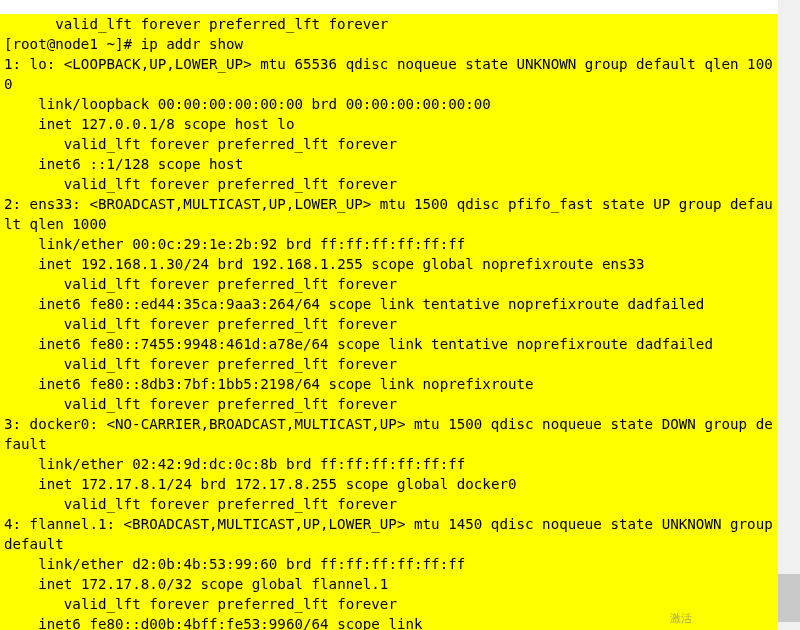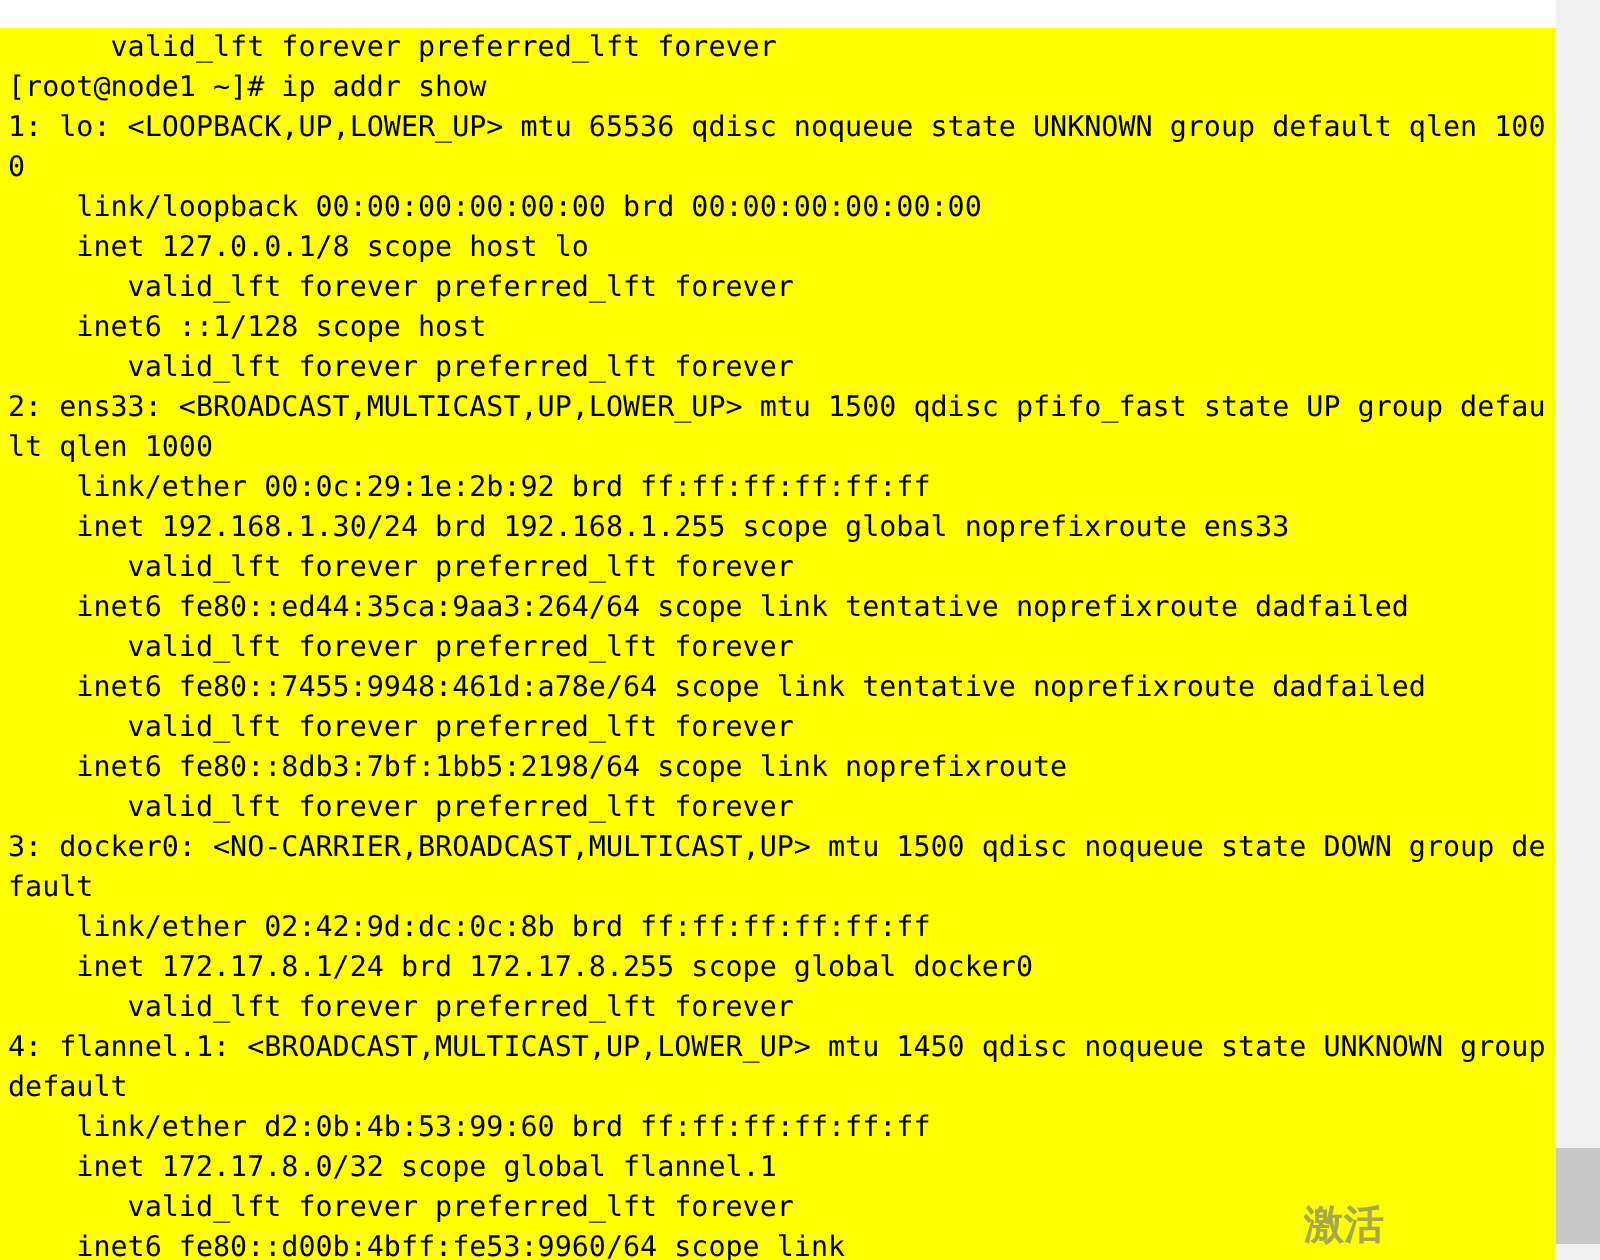--- a/index.html
+++ b/index.html
@@ -48,24 +48,23 @@
     width: 22px;
     height: 48px;
     background: #c8c8c8;
     border-radius: 0;
   }
   .watermark-activate {
     position: absolute;
     right: 108px;
     bottom: 4px;
     font-family: "Microsoft YaHei", sans-serif;
-    font-size: 20px;
+    font-size: 11px;
     color: rgba(120,120,120,0.65);
     pointer-events: none;
-    font-weight: bold;
   }
   .cloud-logo {
     position: absolute;
     right: 6px;
     bottom: 2px;
     width: 96px;
     height: 26px;
     display: flex;
     align-items: center;
     pointer-events: none;

